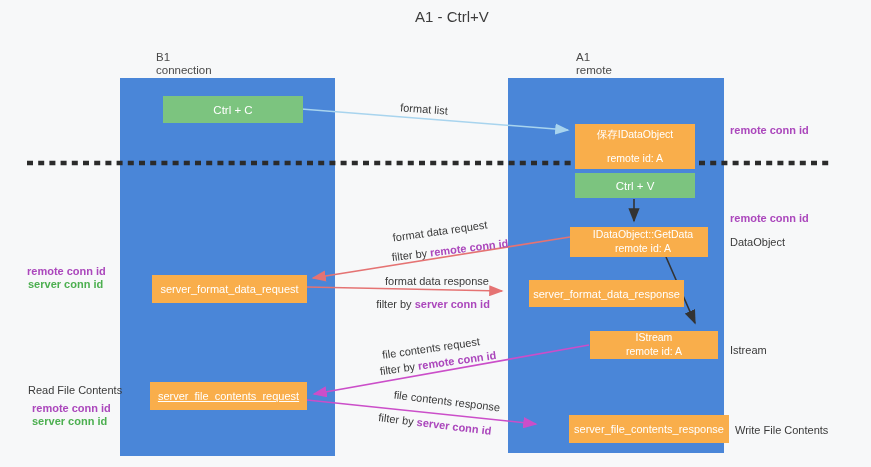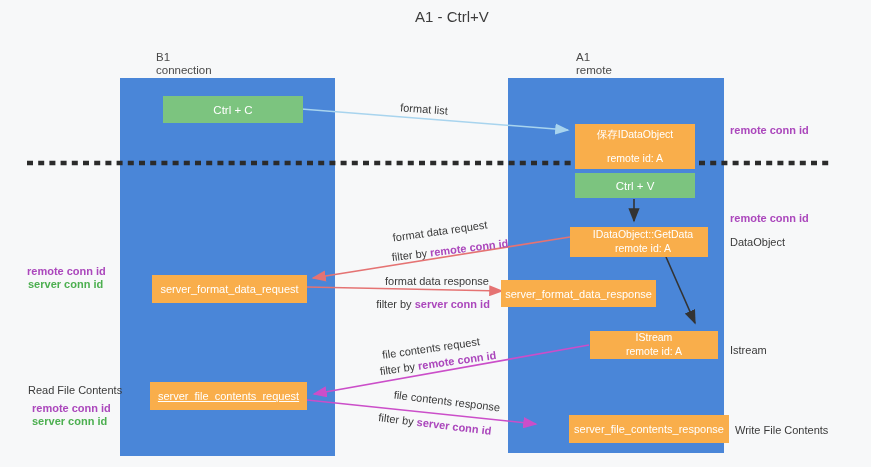--- a/index.html
+++ b/index.html
@@ -90,21 +90,21 @@
 
   <div class="box green" style="left:575px; top:173px; width:120px; height:25px;">Ctrl + V</div>
 
   <div class="box orange two-line" style="left:570px; top:227px; width:130px; height:30px;padding-left:8px;">
     <div>IDataObject::GetData</div>
     <div>remote id: A</div>
   </div>
 
   <div class="box orange" style="left:152px; top:267px; width:155px; height:28px;margin-top:8px;">server_format_data_request</div>
 
-  <div class="box orange" style="left:501px; top:280px; width:155px; height:27px;">server_format_data_response</div>
+  <div class="box orange" style="left:529px; top:280px; width:155px; height:27px;">server_format_data_response</div>
 
   <div class="box orange two-line" style="left:590px; top:331px; width:128px; height:28px;">
     <div>IStream</div>
     <div>remote id: A</div>
   </div>
 
   <div class="box orange" style="left:150px; top:382px; width:157px; height:28px;text-decoration:underline;">server_file_contents_request</div>
 
   <div class="box orange" style="left:569px; top:415px; width:160px; height:28px;">server_file_contents_response</div>
 

